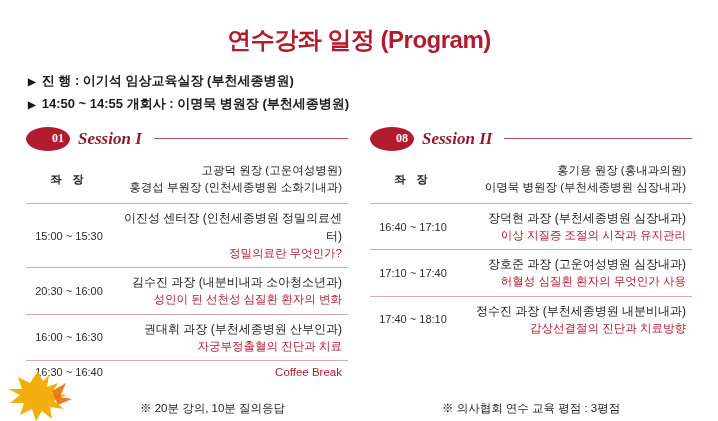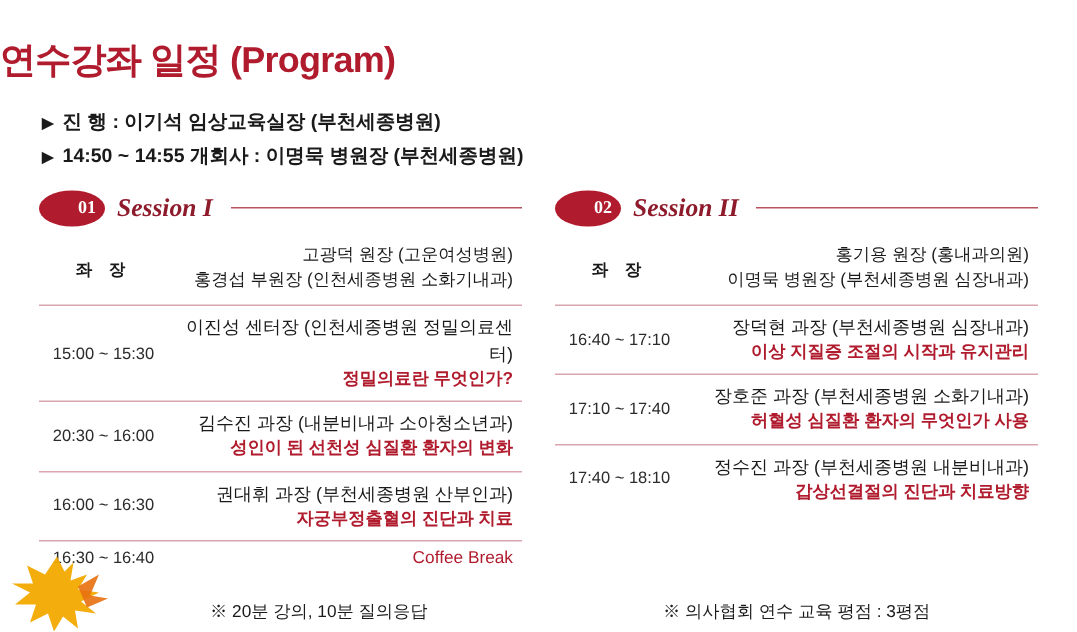--- a/index.html
+++ b/index.html
@@ -16,21 +16,21 @@
     position: relative;
   }
   .page {
     position: relative;
     width: 718px;
     height: 421px;
   }
 
   
   .title {
-    text-align: left;
+    text-align: center;
     font-size: 24px;
     font-weight: bold;
     color: #b01c2e;
     letter-spacing: -0.5px;
     padding-top: 24px;
   }
 
   
   .intro {
     margin: 14px 0 0 28px;
@@ -142,21 +142,20 @@
   }
   .talk-speaker {
     font-size: 12px;
     color: #1a1a1a;
     line-height: 1.5;
   }
   .talk-topic {
     font-size: 11.5px;
     color: #b01c2e;
     line-height: 1.5;
-    font-weight: bold;
   }
   .coffee {
     color: #b01c2e;
     font-size: 11.5px;
     text-align: right;
     padding-right: 4px;
   }
   .coffee-time {
     text-align: center;
     font-size: 11px;
@@ -247,21 +246,21 @@
         <tr class="sep">
           <td class="col-time coffee-time">16:30 ~ 16:40</td>
           <td class="coffee">Coffee Break</td>
         </tr>
       </tbody>
         </table>
     </div>
 
     <div class="session">
       <div class="session-head">
-        <div class="badge">02</div>
+        <div class="badge">08</div>
         <div class="session-name">Session II</div>
         <div class="head-rule"></div>
       </div>
 
       <table class="tbl">
         <tbody>
             <tr class="chair-row">
           <td class="col-time chair-label">좌 장</td>
           <td class="col-body">
             <div class="chair-line">홍기용 원장 (홍내과의원)</div>
@@ -273,21 +272,21 @@
           <td class="col-time">16:40 ~ 17:10</td>
           <td class="col-body">
             <div class="talk-speaker">장덕현 과장 (부천세종병원 심장내과)</div>
             <div class="talk-topic">이상 지질증 조절의 시작과 유지관리</div>
           </td>
         </tr>
 
         <tr class="sep">
           <td class="col-time">17:10 ~ 17:40</td>
           <td class="col-body">
-            <div class="talk-speaker">장호준 과장 (부천세종병원 소화기내과)</div>
+            <div class="talk-speaker">장호준 과장 (고운여성병원 심장내과)</div>
             <div class="talk-topic">허혈성 심질환 환자의 무엇인가 사용</div>
           </td>
         </tr>
 
         <tr class="sep">
           <td class="col-time">17:40 ~ 18:10</td>
           <td class="col-body">
             <div class="talk-speaker">정수진 과장 (부천세종병원 내분비내과)</div>
             <div class="talk-topic">갑상선결절의 진단과 치료방향</div>
           </td>

